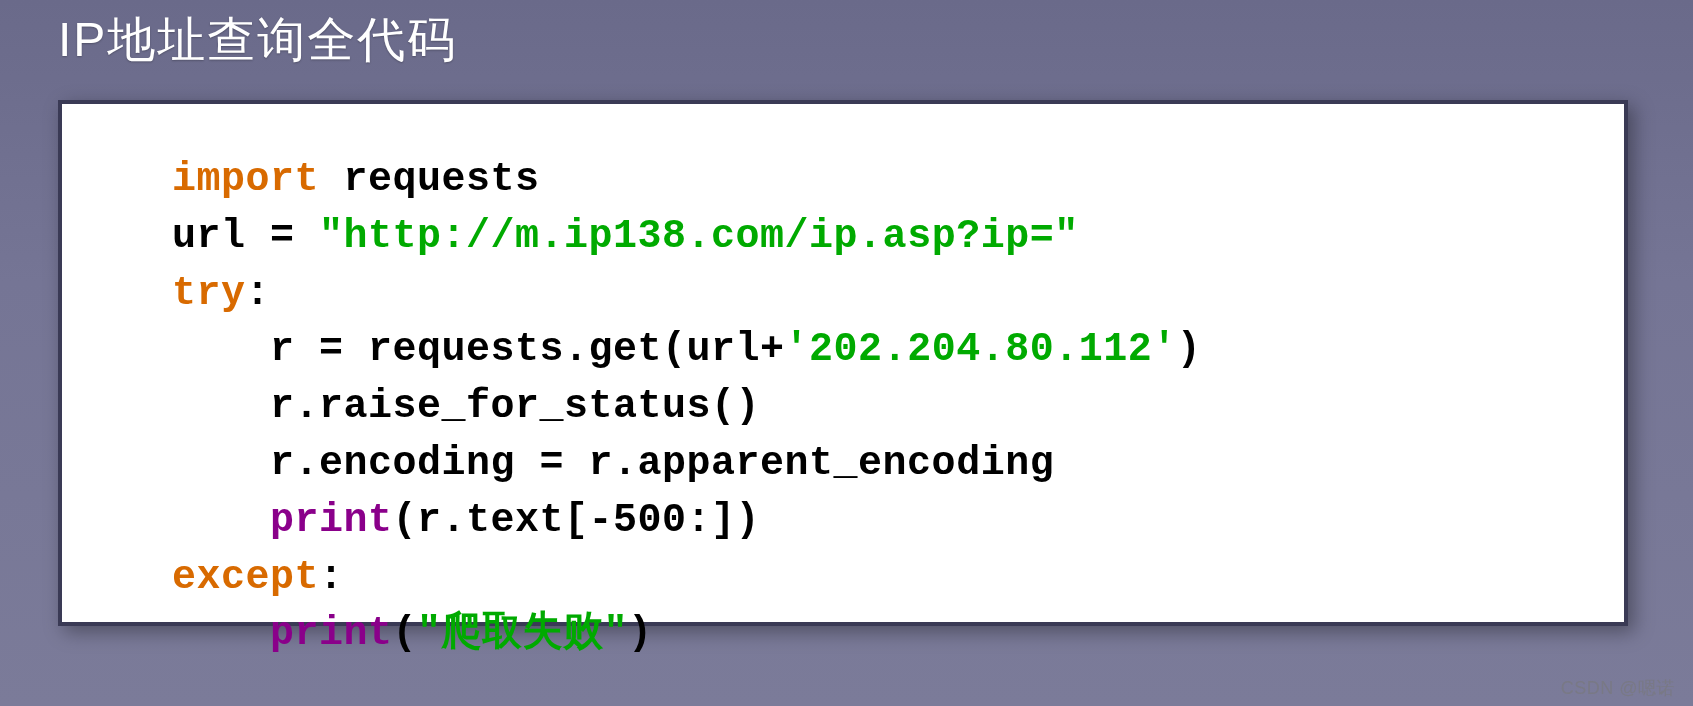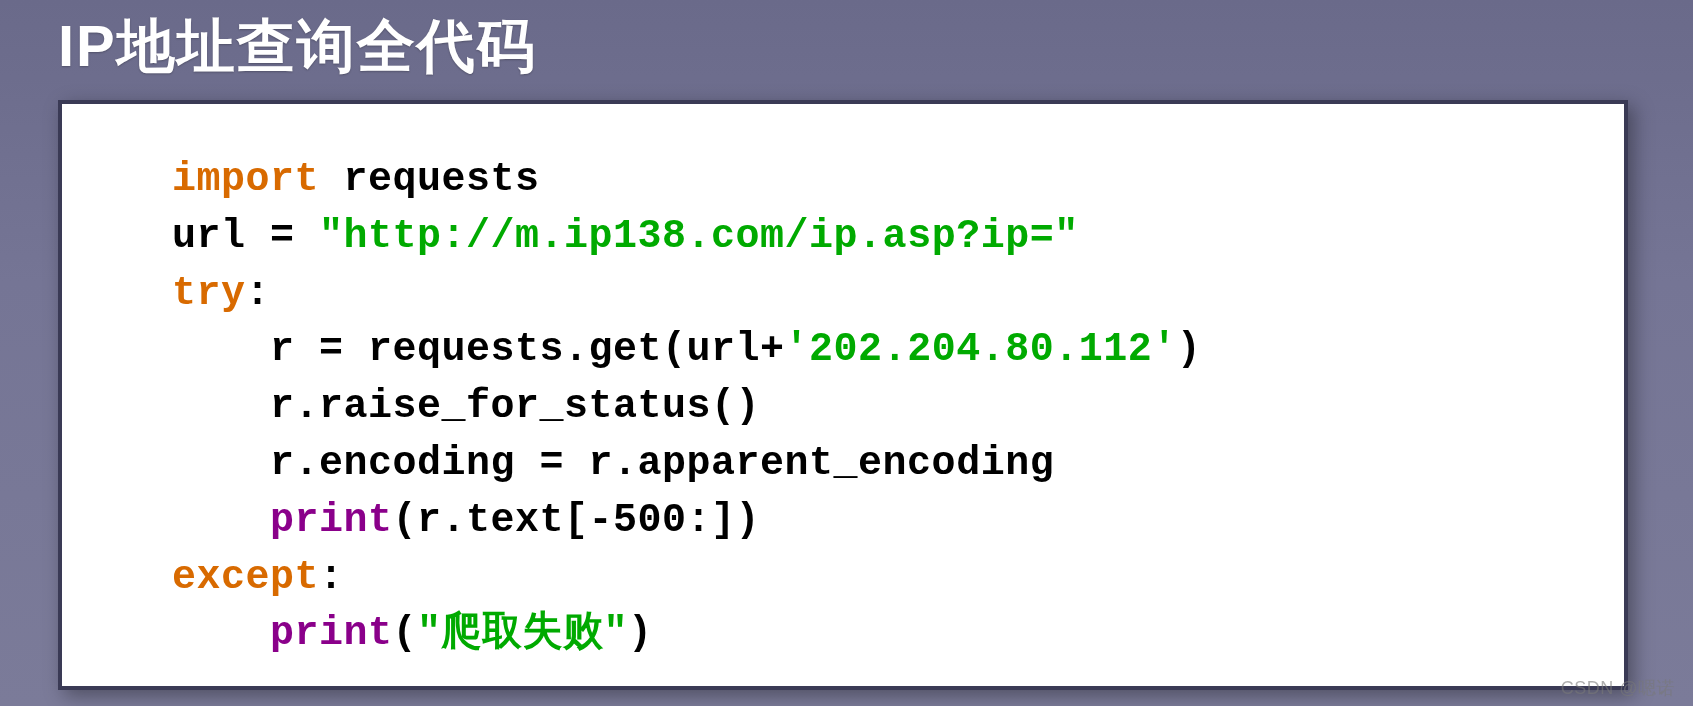--- a/index.html
+++ b/index.html
@@ -13,33 +13,33 @@
   .slide {
     width: 100%;
     height: 100%;
     background: linear-gradient(180deg, #6a6a8a 0%, #757595 40%, #7b7b99 100%);
     box-sizing: border-box;
     padding: 0;
     position: relative;
   }
   .title {
     color: #ffffff;
-    font-size: 58px;
-    font-weight: 700;
+    font-size: 48px;
+    font-weight: 400;
     padding: 8px 16px 18px 58px;
     letter-spacing: 2px;
     font-family: "SimHei","Microsoft YaHei",sans-serif;
     text-shadow: 0 1px 2px rgba(0,0,0,0.25);
   }
   .code-box {
     position: absolute;
     left: 58px;
     top: 100px;
     width: 1570px;
-    height: 590px;
+    height: 526px;
     background: #ffffff;
     border: 4px solid #3a3a55;
     box-shadow: 6px 6px 18px rgba(0,0,0,0.35);
     box-sizing: border-box;
     padding: 48px 0 0 110px;
   }
   pre.code {
     margin: 0;
     font-family: "Courier New", Courier, monospace;
     font-size: 40px;

